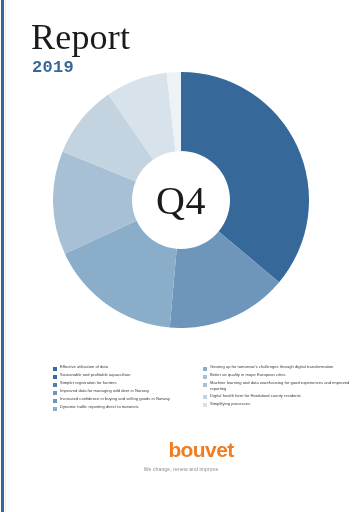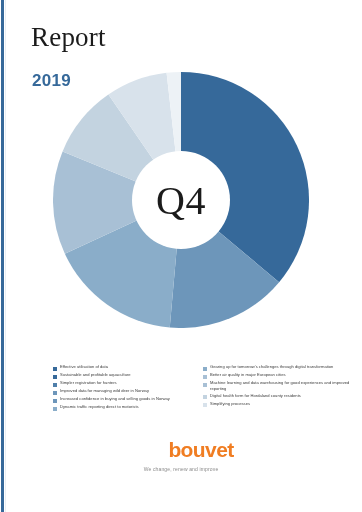--- a/index.html
+++ b/index.html
@@ -29,34 +29,34 @@
     background:#e8eef4;
   }
   
   .header{
     position:absolute;
     left:31px;top:22px;
     width:280px;
   }
   .report-title{
     font-family:"Liberation Serif", serif;
-    font-size:27px;
+    font-size:36px;
     line-height:30px;
     color:#1b1b1b;
     letter-spacing:0.2px;
     font-weight:400;
     margin:0;
   }
   .report-year{
-    font-family:Liberation Sans, sans-serif;
+    font-family:Liberation Mono, monospace;
     font-size:17px;
     line-height:22px;
     color:#36699A;
     font-weight:700;
-    margin:18px 0 0 1px;
+    margin:5px 0 0 1px;
     letter-spacing:0.3px;
   }
 
   
   .chart-wrap{
     position:absolute;
     left:53px;top:72px;
     width:256px;height:256px;
   }
   .chart-svg{display:block;width:256px;height:256px;}

